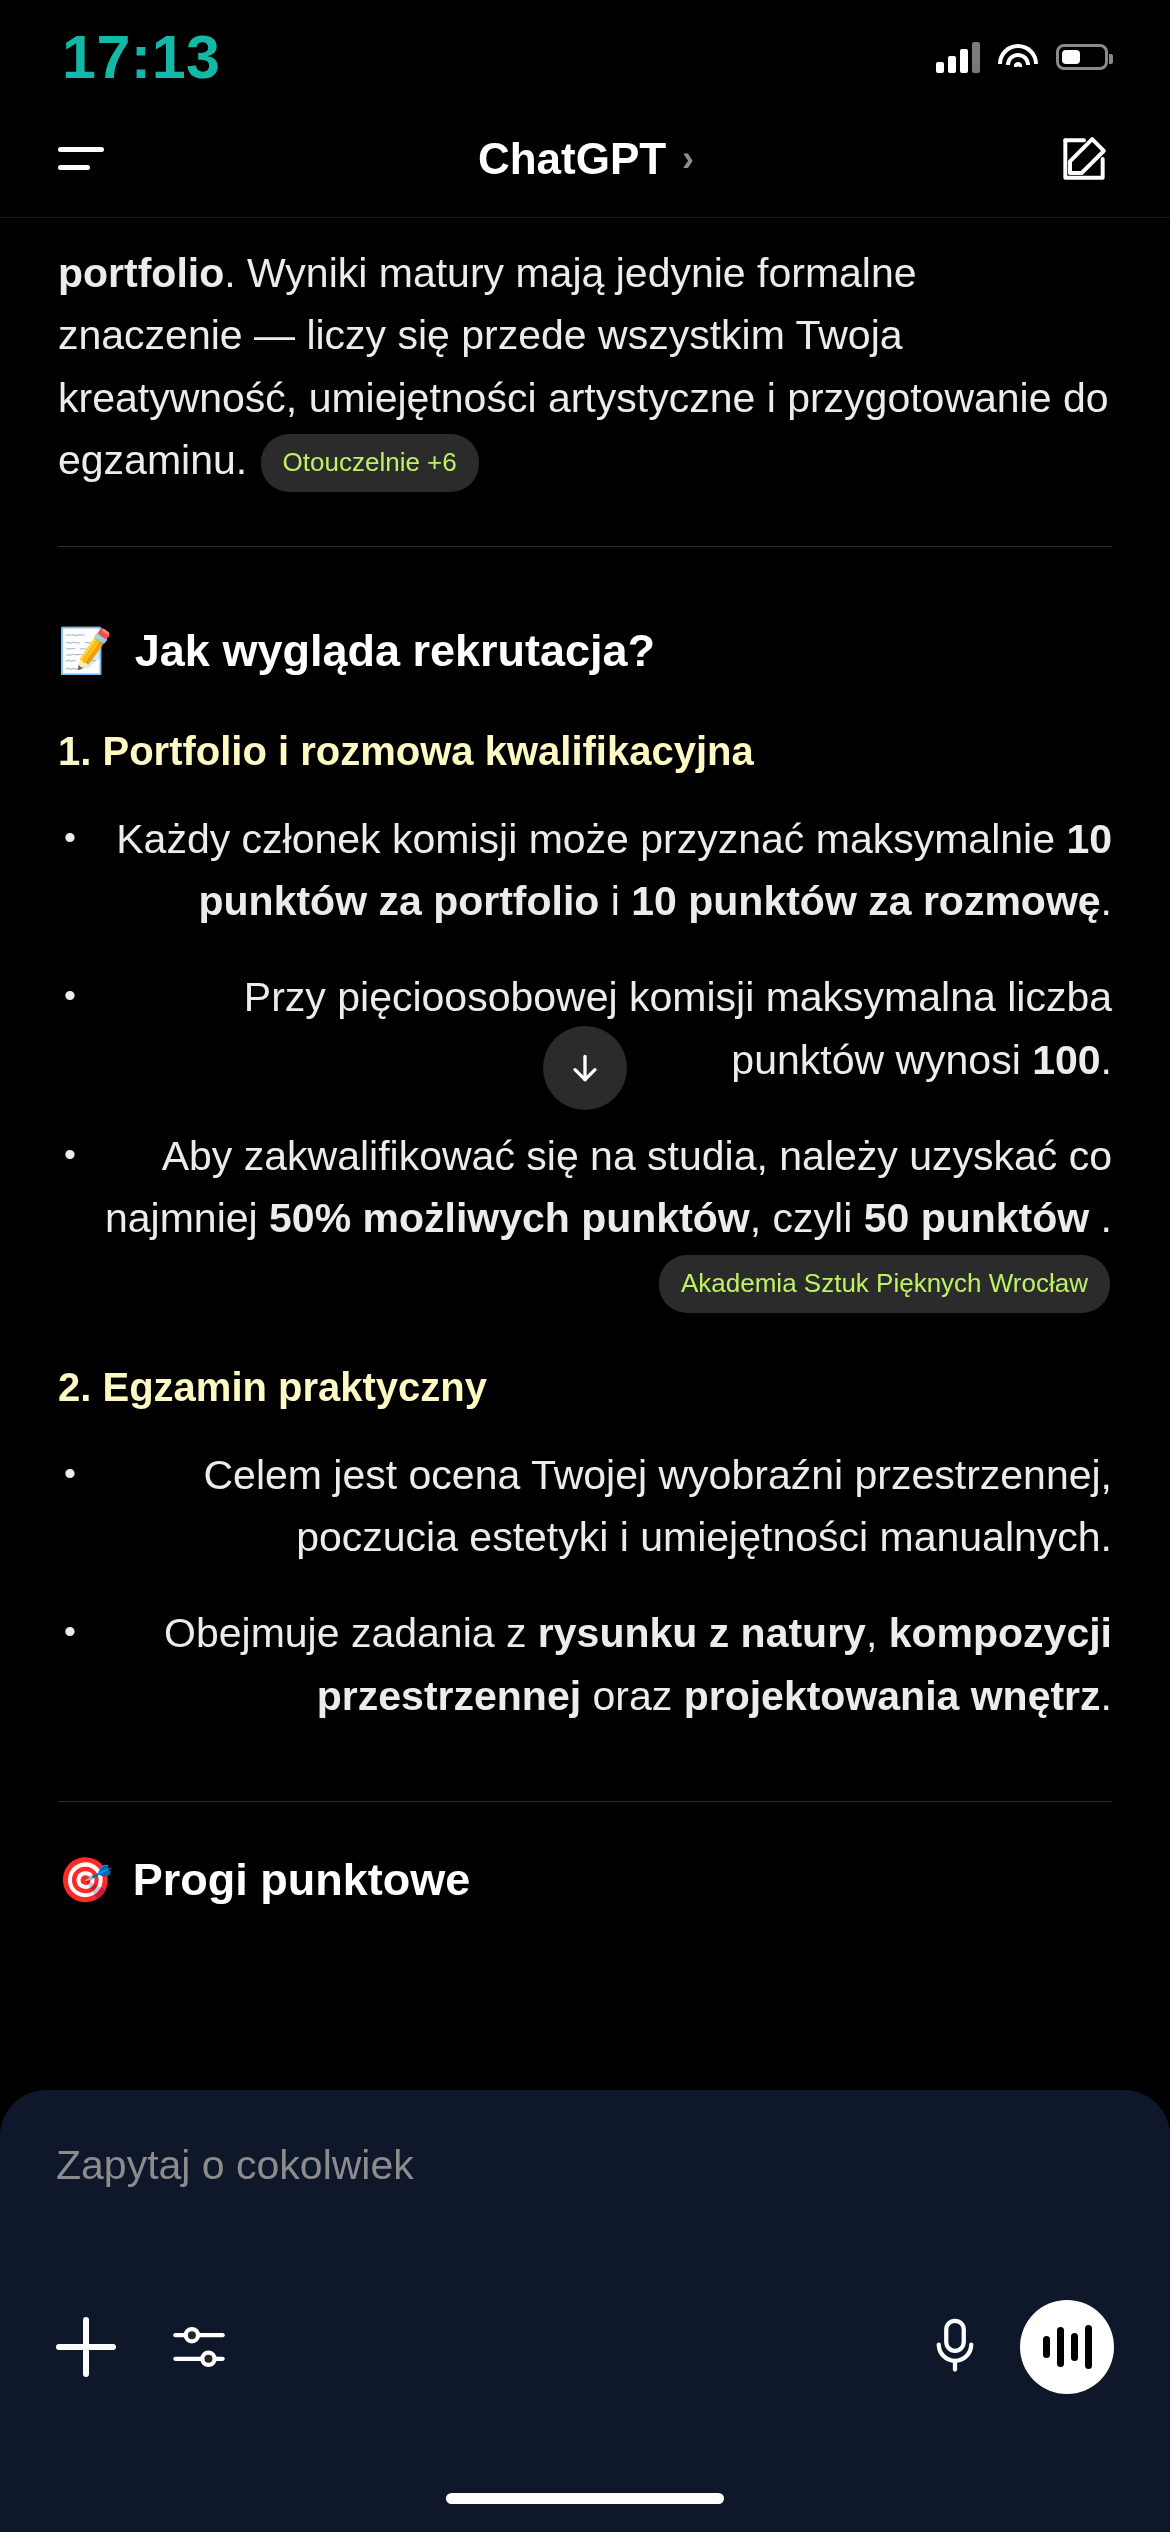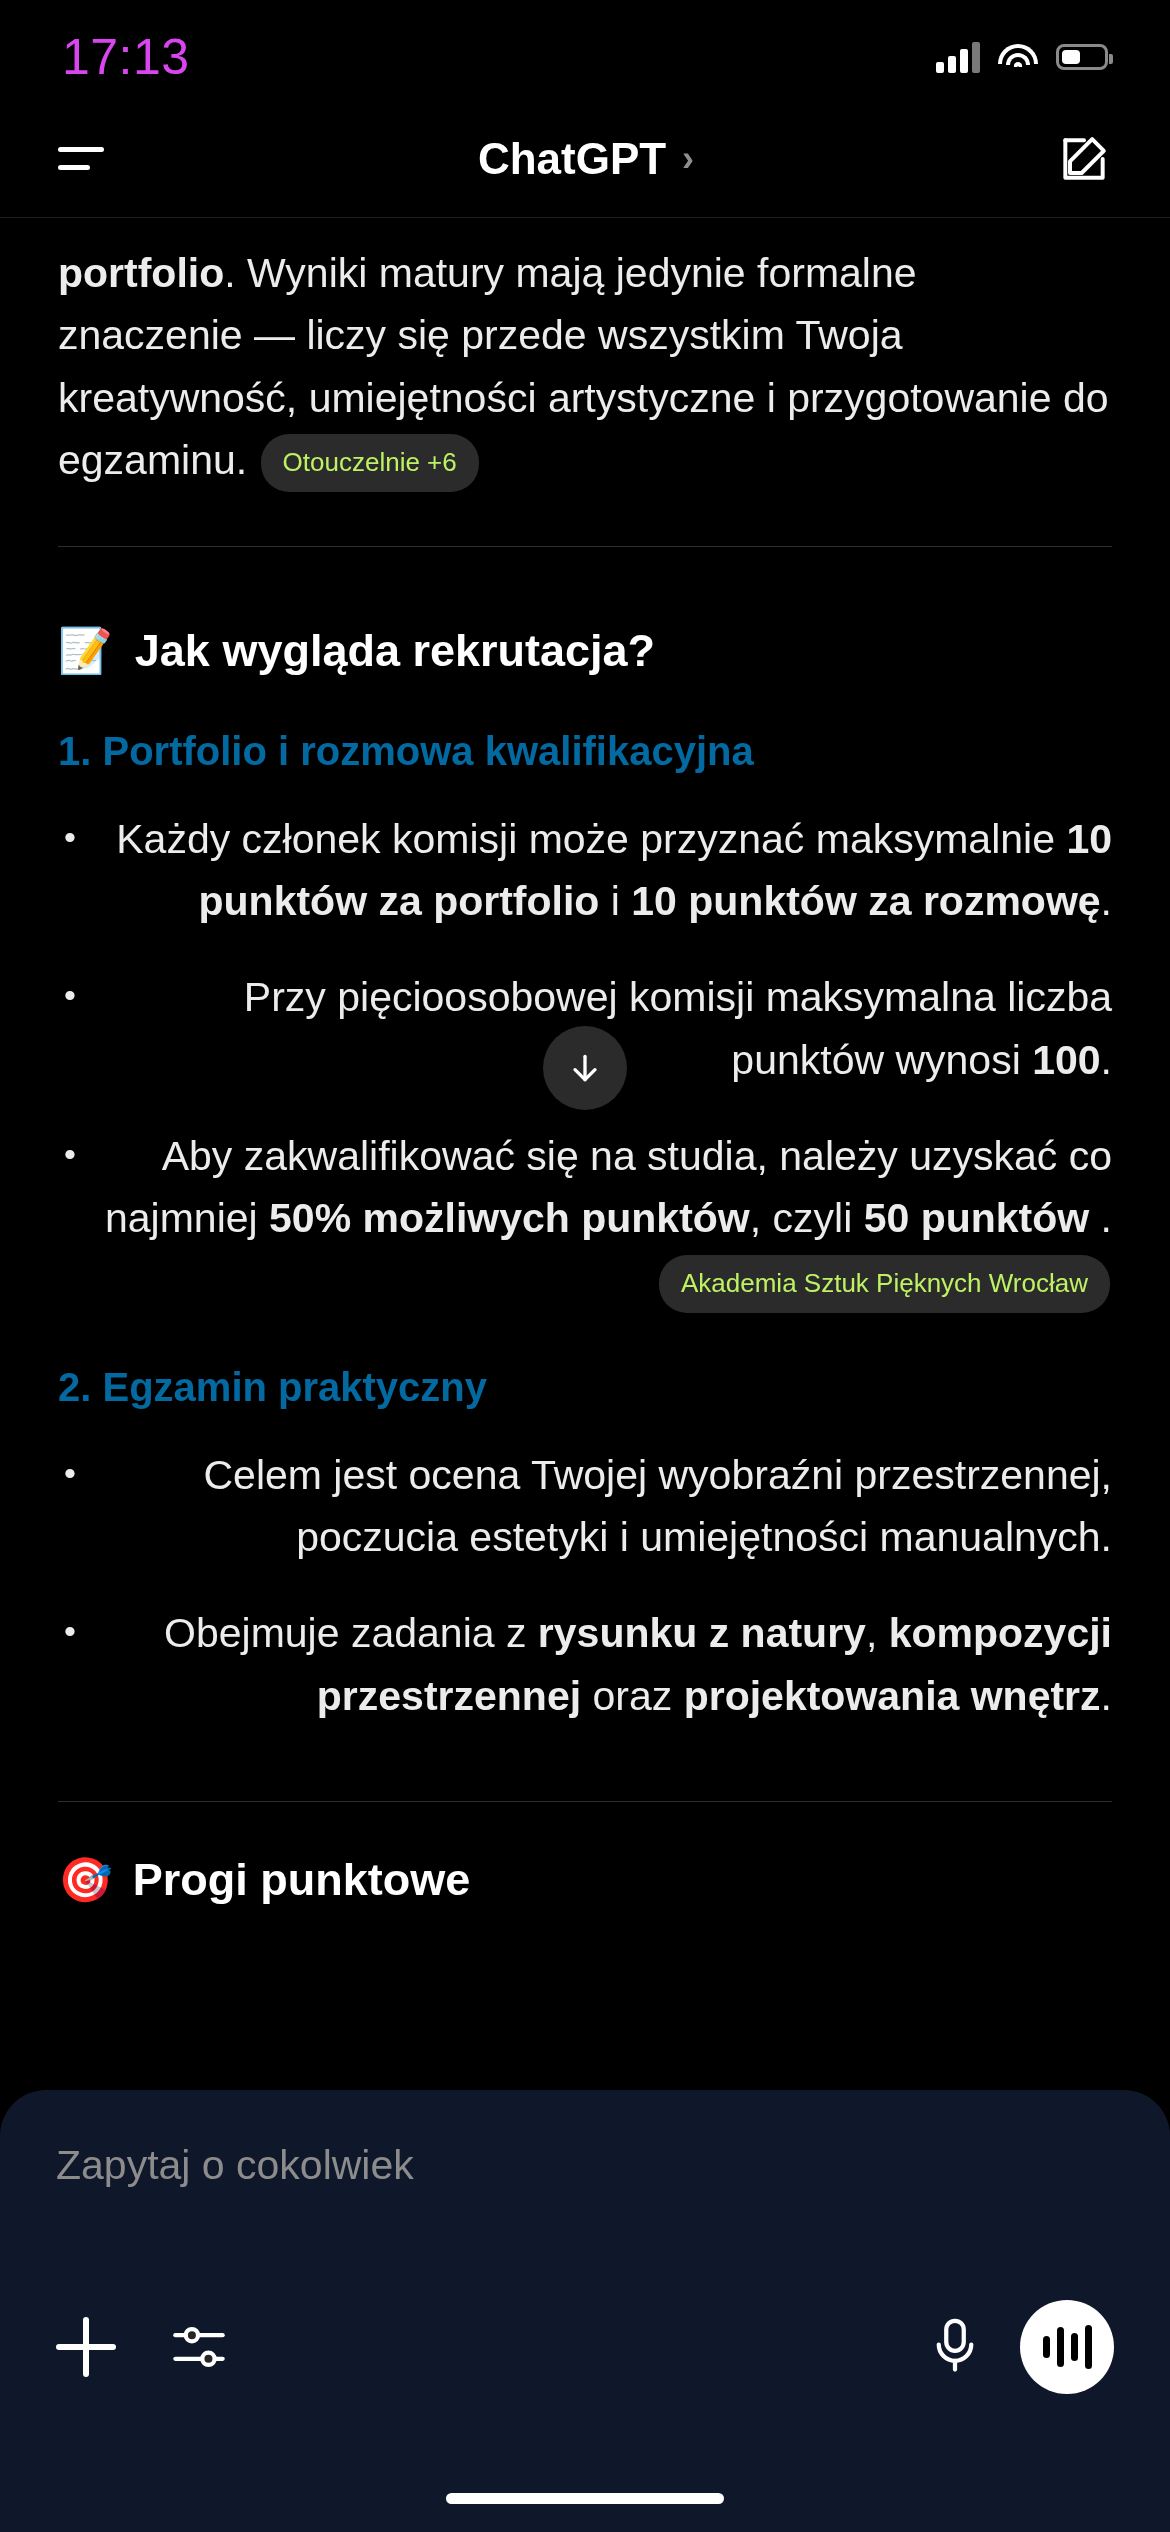--- a/index.html
+++ b/index.html
@@ -12,21 +12,21 @@
   }
   .phone { position:relative; width:1170px; height:2532px; background:#000; }
 
   
   .status-bar {
     position:absolute; top:0; left:0; width:1170px; height:100px;
     display:flex; align-items:center; justify-content:space-between;
     padding:0 62px;
   }
   .status-time {
-    color:#d946ef; font-size:50px; font-weight:400; letter-spacing:0.5px;
+    color:#14b8a6; font-size:61px; font-weight:700; letter-spacing:0.5px;
     padding-top:14px;
   }
   .status-right { display:flex; align-items:center; gap:18px; padding-top:14px; }
   .signal { display:flex; align-items:flex-end; gap:4px; height:32px; }
   .signal i { display:block; width:8px; background:#fff; border-radius:2px; }
   .signal i:nth-child(1){ height:11px; }
   .signal i:nth-child(2){ height:17px; }
   .signal i:nth-child(3){ height:24px; }
   .signal i:nth-child(4){ height:31px; background:#7a7a7a; }
   .wifi { width:40px; height:30px; position:relative; }
@@ -73,21 +73,21 @@
   }
   .divider { height:1px; background:#2e2e2e; margin:54px 0 0 0; }
 
   .h-section {
     display:flex; align-items:center; gap:22px;
     margin-top:78px; margin-bottom:10px;
   }
   .h-emoji { font-size:44px; line-height:1; }
   .h-text { color:#fff; font-size:45px; font-weight:700; }
 
-  .h-sub { color:#0369a1; font-size:40px; font-weight:700; margin-top:52px; }
+  .h-sub { color:#fef9c3; font-size:40px; font-weight:700; margin-top:52px; }
 
   ul.bullets { list-style:none; margin-top:10px; }
   ul.bullets li {
     position:relative; padding-left:38px; margin-top:34px;
     font-size:41px; line-height:1.52; color:#ececec;text-align:right;
   }
   ul.bullets li::before {
     content:"•"; position:absolute; left:6px; top:0;
     color:#ececec; font-size:34px; line-height:1.75;
   }

